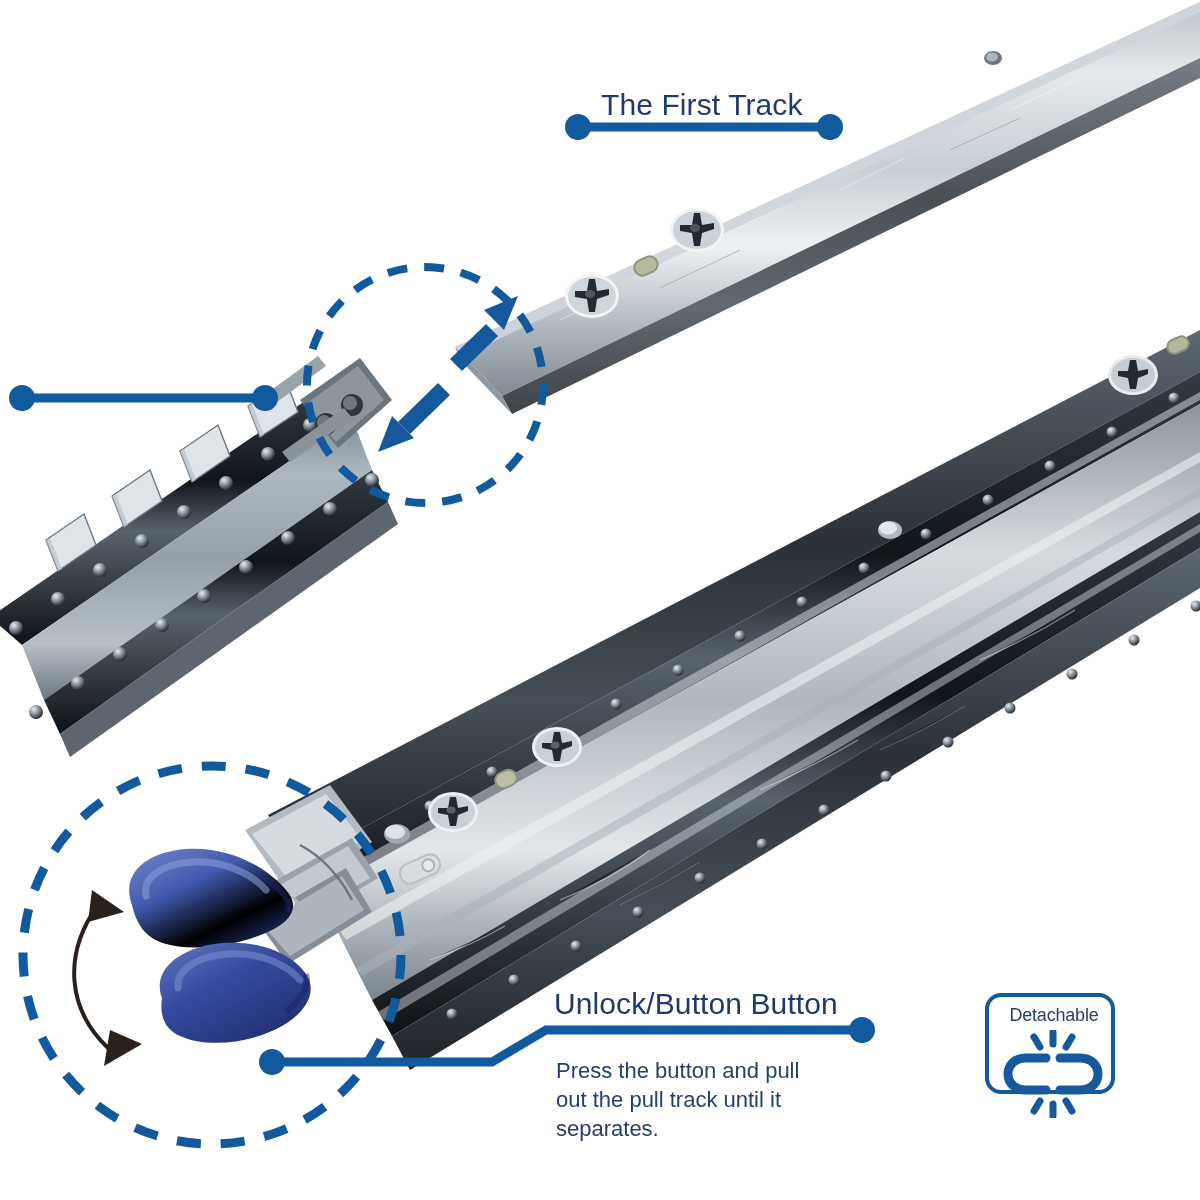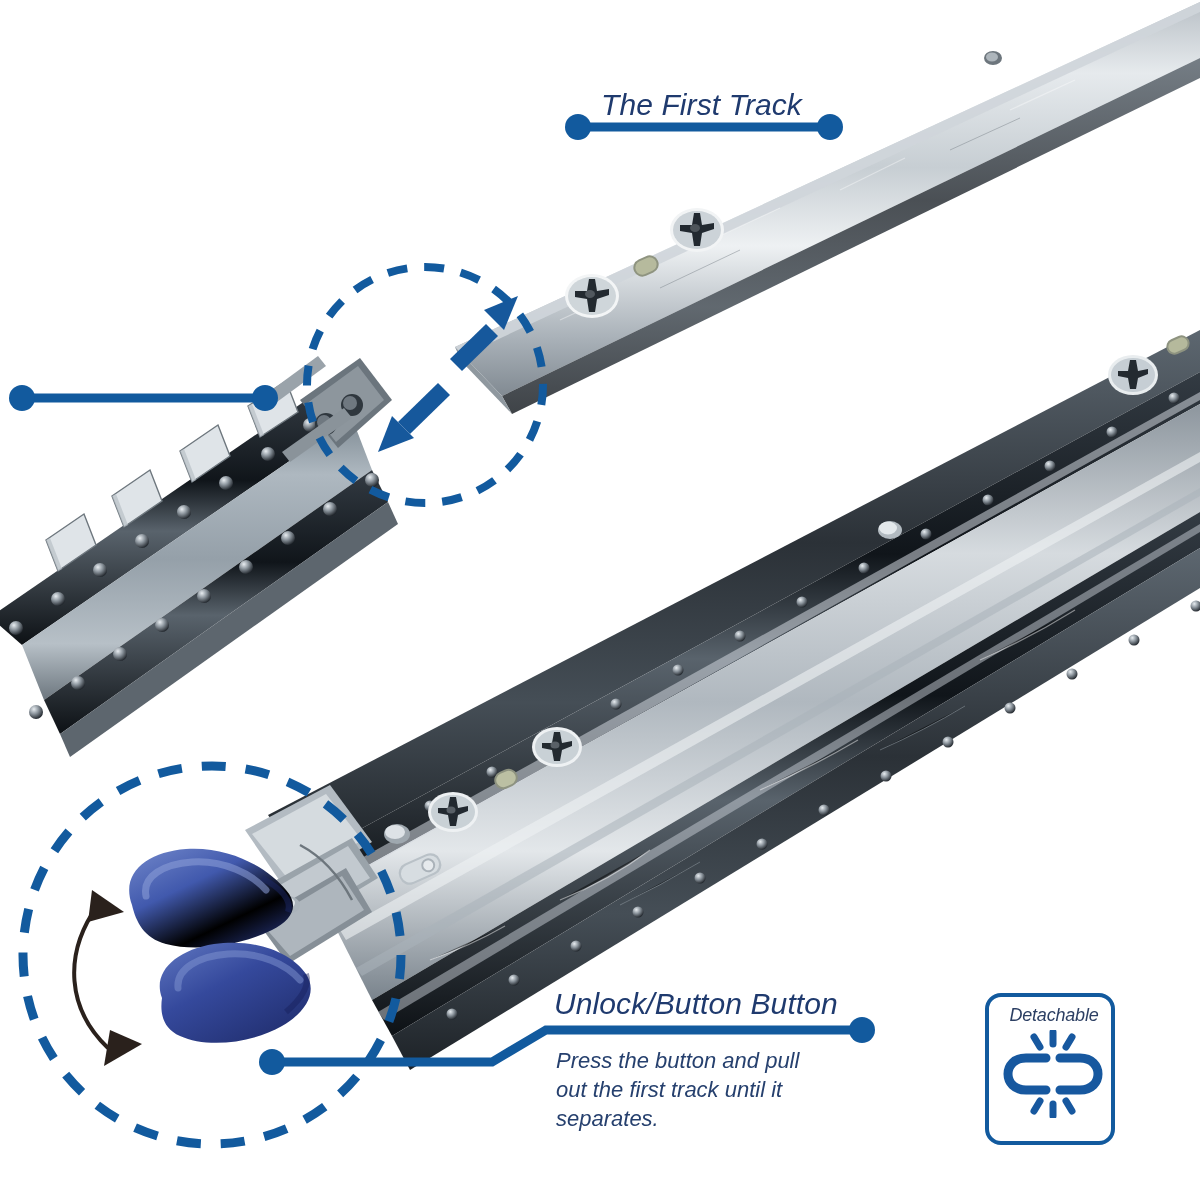--- a/index.html
+++ b/index.html
@@ -8,45 +8,45 @@
   }
   body {
     width: 1200px; height: 1200px;
     font-family: "Liberation Sans", sans-serif;
     overflow: hidden;
   }
   #stage {
     position: relative;
     width: 1200px; height: 1200px;
     background: #ffffff;
-    font-style: italic;
   }
   #art { position: absolute; left: 0; top: 0; }
 
   .label-heading {
     position: absolute;
     color: #1f3a6e;
     font-size: 30px;
     font-weight: 400;
     white-space: nowrap;
     letter-spacing: 0.1px;
   }
   .body-text {
     position: absolute;
     color: #26406e;
     font-size: 22px;
     line-height: 29px;
     white-space: nowrap;
+    margin-top: 10px;
   }
 
   
   #badge {
     position: absolute;
     left: 985px; top: 993px;
-    width: 130px; height: 152px;
+    width: 130px; height: 101px;
     border: 4px solid #125a9e;
     border-radius: 16px;
     background: #ffffff;
     box-sizing: border-box;
   }
   #badge-label {
     position: absolute;
     left: 0; top: 8px;
     width: 130px;
     text-align: center;
@@ -395,21 +395,21 @@
       <circle cx="862" cy="1030" r="13" fill="#125a9e"></circle>
     </g>
   </svg>
 
   <div class="label-heading" style="left:601px; top:88px;">The First Track</div>
 
 
   <div class="label-heading" style="left:554px; top:987px;">Unlock/Button Button</div>
 
   <div class="body-text" style="left:556px; top:1046px;">Press the button and pull</div>
-  <div class="body-text" style="left:556px; top:1075px;">out the first track until it</div>
+  <div class="body-text" style="left:556px; top:1075px;">out the pull track until it</div>
   <div class="body-text" style="left:556px; top:1104px;">separates.</div>
 
   <div id="badge">
     <div id="badge-label">Detachable</div>
     <svg id="badge-icon" width="106" height="88" viewBox="0 0 106 88">
       <g fill="none" stroke="#17589f" stroke-width="9" stroke-linecap="round">
 
         <path d="M 46,28 L 26,28 C 14,28 8,36 8,44 C 8,52 14,60 26,60 L 46,60"></path>
 
         <path d="M 60,28 L 80,28 C 92,28 98,36 98,44 C 98,52 92,60 80,60 L 60,60"></path>

